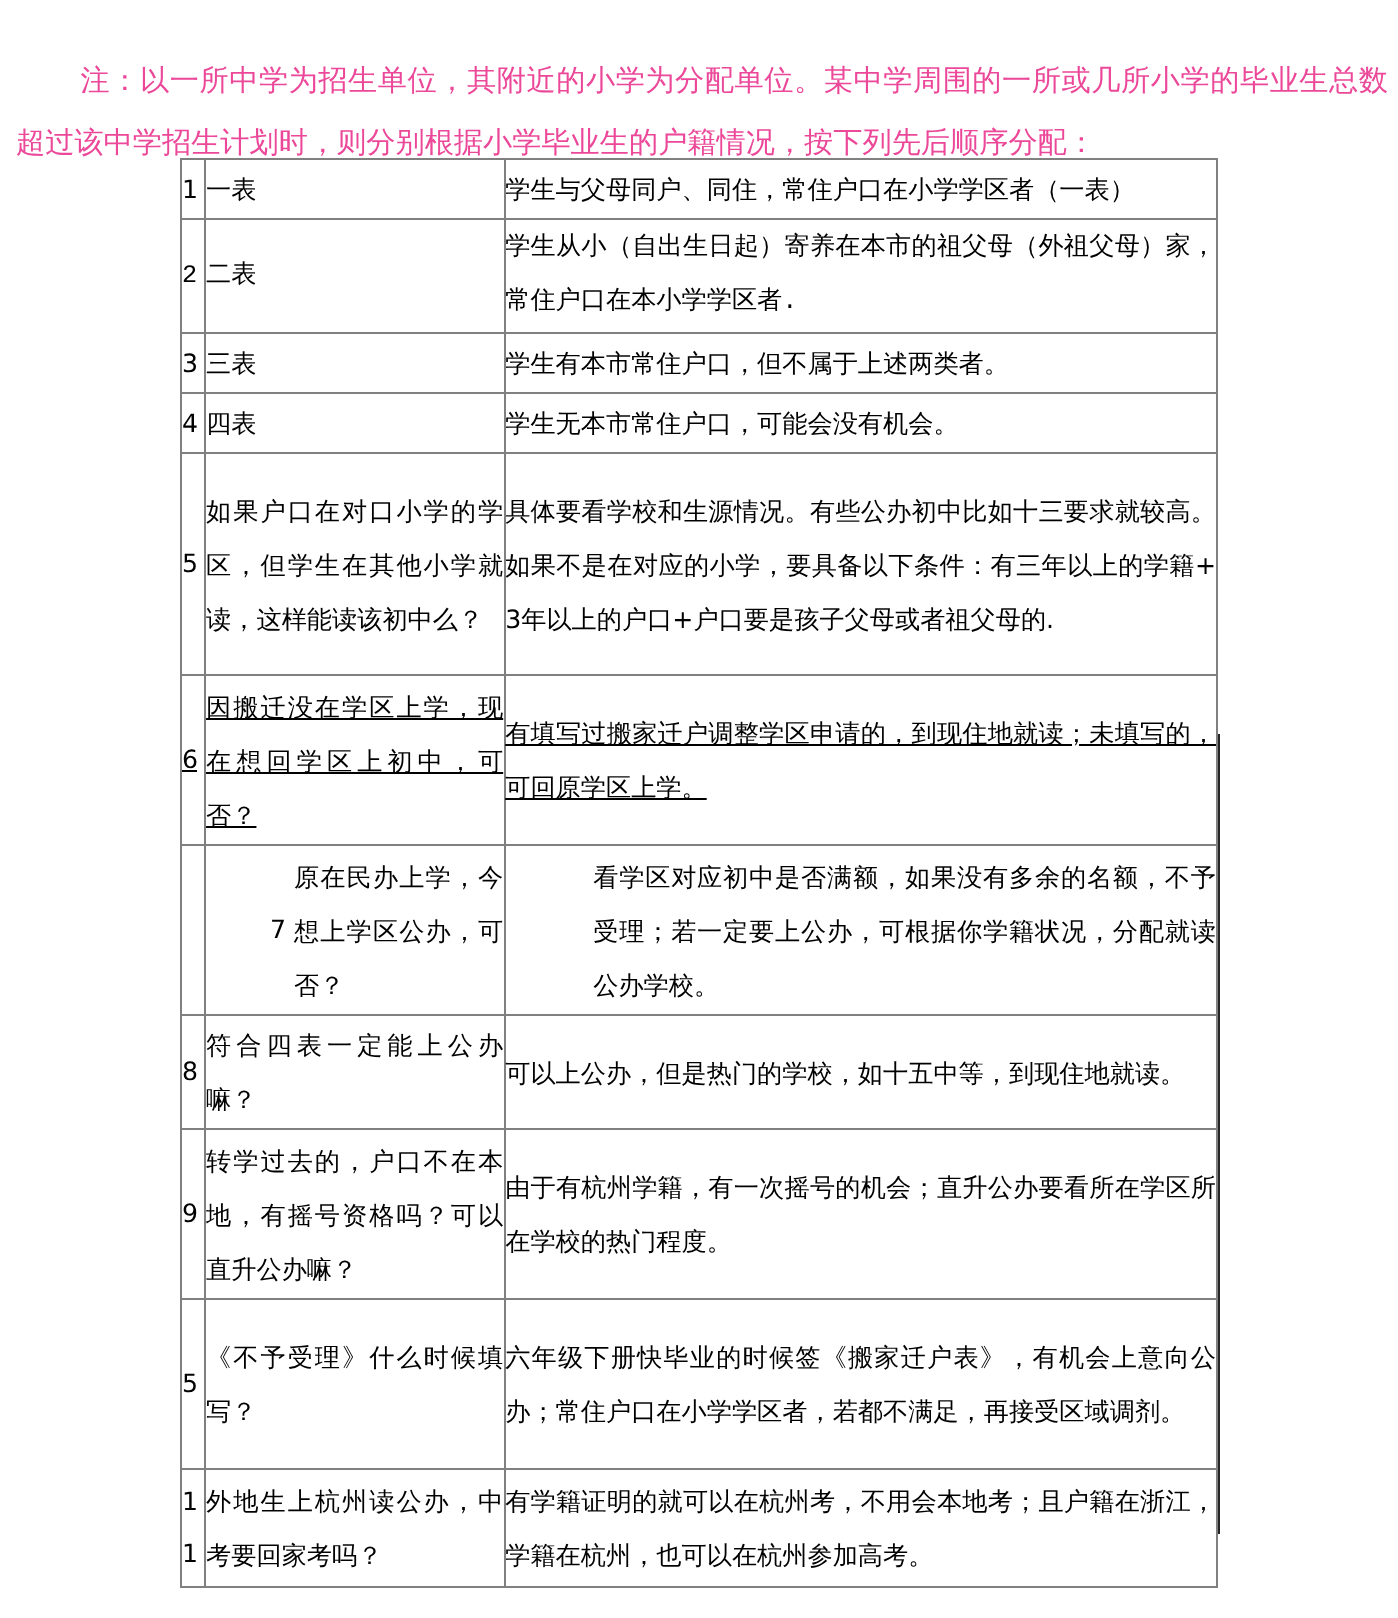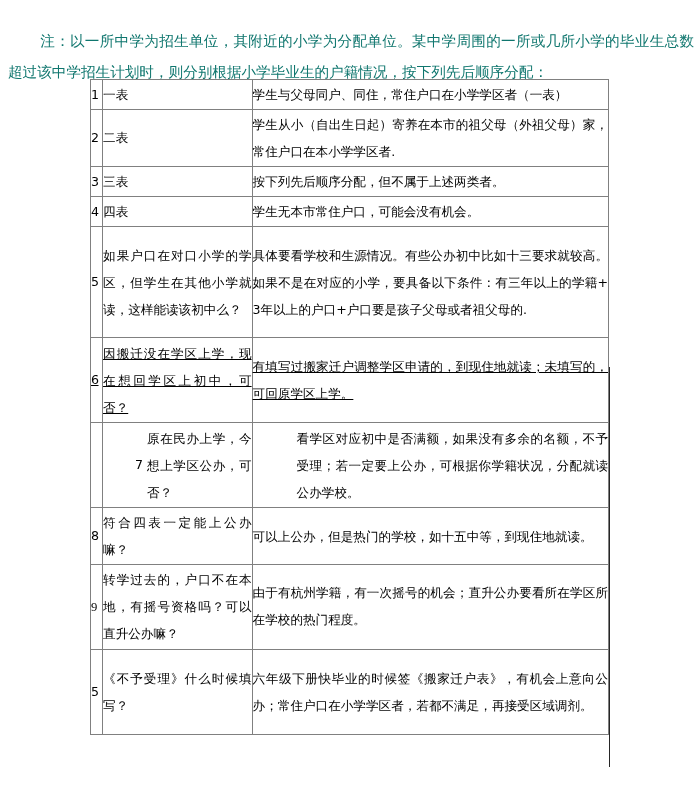--- a/index.html
+++ b/index.html
@@ -27,21 +27,21 @@
   .note {
     position: absolute;
     left: 8px;
     top: 10px;
     width: 686px;
     font-size: 14.6px;
     line-height: 31px;
     letter-spacing: 0px;
     text-align: justify;
     text-justify: inter-ideograph;
-    color: #0f766e;
+    color: #ec4899;
   }
   .note .indent {
     display: inline-block;
     width: 32px;
   }
 
   
   .tbl-wrap {
     position: absolute;
     left: 90px;
@@ -89,28 +89,28 @@
     margin-top: 48px;
   }
   td .cell-txt {
     display: block;
     text-align: justify;
     text-justify: inter-ideograph;
   }
 
   
   tr.r1 td { height: 29px; }
-  tr.r2 td { height: 56px; }
+  tr.r2 td { height: 56px; font-family: Liberation Mono, monospace; }
   tr.r3 td { height: 29px; }
   tr.r4 td { height: 29px; }
   tr.r5 td { height: 110px; }
   tr.r6 td { height: 84px; text-decoration: underline; }
   tr.r7 td { height: 84px; padding-left: 44px; }
   tr.r8 td { height: 56px; }
-  tr.r9 td { height: 84px; font-family: Liberation Serif, serif; }
+  tr.r9 td { height: 84px; }
   tr.r10 td { height: 84px; }
   tr.r11 td { height: 58px; }
 
   tr.r2 td.a .cell-txt,
   tr.r5 td.a .cell-txt,
   tr.r6 td.a .cell-txt,
   tr.r7 td.a .cell-txt,
   tr.r8 td.a .cell-txt,
   tr.r9 td.a .cell-txt,
   tr.r10 td.a .cell-txt,
@@ -172,21 +172,21 @@
         </tr>
 
         <tr class="r3">
           <td class="num">
               <span class="cell-txt">3</span>
             </td>
           <td class="q">
               <span class="cell-txt">三表</span>
             </td>
           <td class="a">
-              <span class="cell-txt">按下列先后顺序分配，但不属于上述两类者。</span>
+              <span class="cell-txt">学生有本市常住户口，但不属于上述两类者。</span>
             </td>
         </tr>
 
         <tr class="r4">
           <td class="num">
               <span class="cell-txt">4</span>
             </td>
           <td class="q">
               <span class="cell-txt">四表</span>
             </td>
@@ -260,18 +260,29 @@
               <span class="cell-txt">5</span>
             </td>
           <td class="q">
               <span class="cell-txt">《不予受理》什么时候填写？</span>
             </td>
           <td class="a">
               <span class="cell-txt">六年级下册快毕业的时候签《搬家迁户表》，有机会上意向公办；常住户口在小学学区者，若都不满足，再接受区域调剂。</span>
             </td>
         </tr>
 
+        <tr class="r11">
+          <td class="num">
+              <span class="cell-txt">11</span>
+            </td>
+          <td class="q">
+              <span class="cell-txt">外地生上杭州读公办，中考要回家考吗？</span>
+            </td>
+          <td class="a">
+              <span class="cell-txt">有学籍证明的就可以在杭州考，不用会本地考；且户籍在浙江，学籍在杭州，也可以在杭州参加高考。</span>
+            </td>
+        </tr>
 
       </tbody>
     </table>
   </div>
 
 </div>
 
 </body></html>

